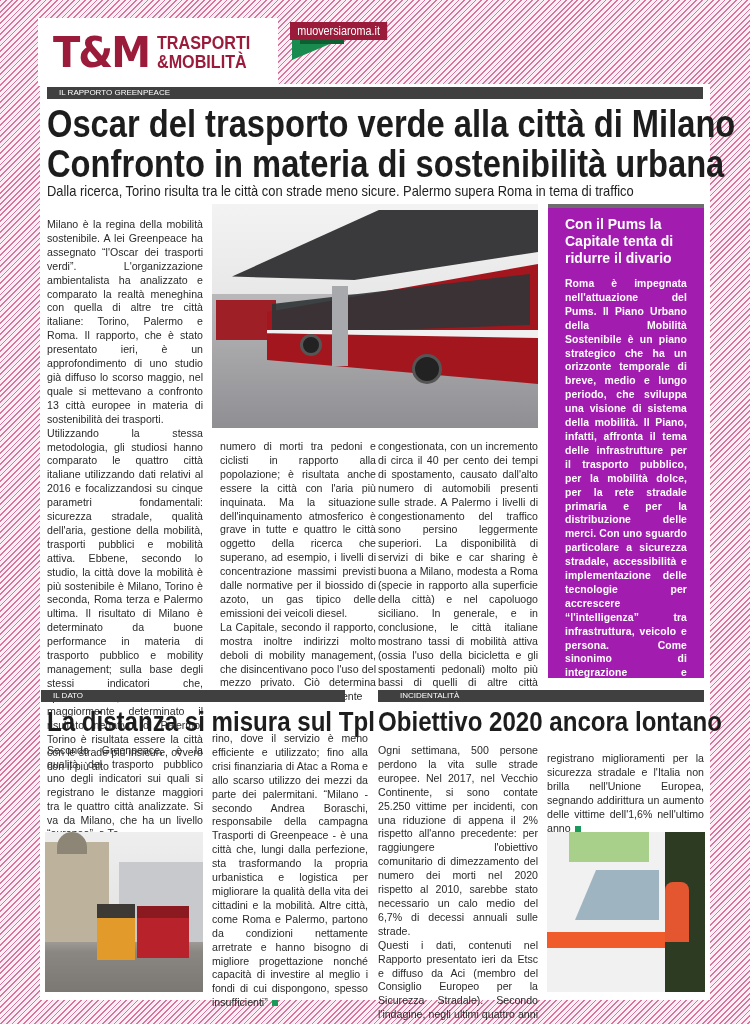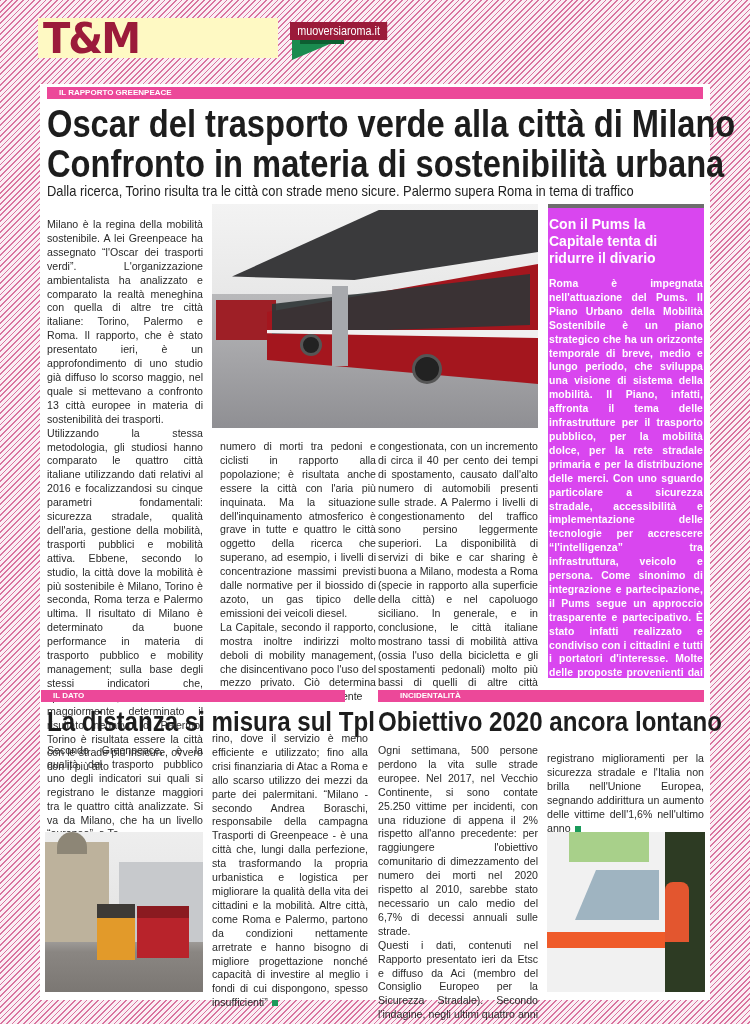--- a/index.html
+++ b/index.html
@@ -2,39 +2,39 @@
 <html><head>
 <meta charset="utf-8">
 <style>
   html, body { margin:0; padding:0; }
   body {
     width:750px; height:1024px; overflow:hidden; position:relative;
     background-color:#f7e6ef;
     background-image: repeating-linear-gradient(135deg, #d9749f 0px, #d9749f 1.2px, #fbeef4 1.2px, #fbeef4 4px);
     font-family:"Liberation Sans", sans-serif;
   }
-  .masthead { position:absolute; left:38px; top:18px; width:240px; height:40px; background:#fef9c3; display:flex; align-items:center; padding-left:5px; box-sizing:border-box; }
+  .masthead { position:absolute; left:38px; top:18px; width:240px; height:68px; background:#ffffff; display:flex; align-items:center; padding-left:15px; box-sizing:border-box; }
   .logo-tm { font-family:"DejaVu Sans", sans-serif; font-weight:bold; font-size:40px; color:#9b1b3a; letter-spacing:-2px; line-height:1; margin-right:8px; transform:scaleY(1.05); }
   .logo-words { display:flex; flex-direction:column; line-height:1; }
   .logo-words span { font-family:"Liberation Sans Narrow","Liberation Sans", sans-serif; font-weight:bold; color:#9b1b3a; font-size:19px; transform:scaleX(0.85); transform-origin:left; letter-spacing:0; }
   .site-tag { position:absolute; left:290px; top:22px; background:#9b1b3a; color:#fff; font-size:12px; padding:2px 8px; transform:scaleX(0.9); transform-origin:left; }
   .ribbon { position:absolute; left:292px; top:38px; width:0; height:0; border-left:52px solid #1a8b4f; border-bottom:22px solid transparent; }
   .ribbon2 { position:absolute; left:300px; top:38px; width:44px; height:6px; background:#0d5e31; }
 
   .page { position:absolute; left:40px; top:84px; width:670px; height:916px; background:#fff; }
 
-  .kicker { position:absolute; height:12px; background:#ec4899; color:#fff; font-size:8px; font-weight:bold; line-height:12px; padding-left:12px; box-sizing:border-box; text-transform:uppercase; }
+  .kicker { position:absolute; height:12px; background:#404040; color:#fff; font-size:8px; font-weight:normal; line-height:12px; padding-left:12px; box-sizing:border-box; text-transform:uppercase; }
   .headline { position:absolute; font-family:"Liberation Sans Narrow","Liberation Sans", sans-serif; font-weight:bold; color:#1d1d1d; white-space:nowrap; transform-origin:left top; }
   .deck { position:absolute; font-family:"Liberation Sans Narrow","Liberation Sans", sans-serif; color:#222; font-size:15px; white-space:nowrap; transform-origin:left top; }
 
   .col { position:absolute; font-size:10.6px; line-height:13.9px; color:#2a2a2a; text-align:justify; hyphens:auto; }
   .col p { margin:0; }
   .endmark { display:inline-block; width:6px; height:6px; background:#1a9a5a; margin-left:4px; vertical-align:middle; }
 
-  .sidebox { position:absolute; left:508px; top:120px; width:156px; height:474px; background:#d946ef; border-top:4px solid #6d6d6d; box-sizing:border-box; padding:8px 1px; color:#fff; }
+  .sidebox { position:absolute; left:508px; top:120px; width:156px; height:474px; background:#a21caf; border-top:4px solid #6d6d6d; box-sizing:border-box; padding:8px 17px; color:#fff; }
   .sidebox h3 { margin:0 0 10px 0; font-family:"Liberation Sans Narrow","Liberation Sans", sans-serif; font-size:14px; line-height:17px; font-weight:bold; color:#fff; }
   .sidebox .body { font-size:10.4px; line-height:13.9px; font-weight:bold; text-align:justify; letter-spacing:0.1px; }
 
   .photo { position:absolute; overflow:hidden; }
   
   .bus-photo { left:172px; top:120px; width:326px; height:224px; background:linear-gradient(#f3f3f3 0%, #e8e8e8 40%, #b9b9bb 40%, #8f8f93 100%); }
   .canopy { position:absolute; left:20px; top:6px; width:306px; height:70px; background:#3a3a3c; clip-path:polygon(0 95%, 48% 0, 100% 0, 100% 60%, 40% 100%); }
   .bus-body { position:absolute; left:55px; top:60px; width:271px; height:120px; background:#a4161e; clip-path:polygon(0 40%, 100% 0, 100% 100%, 0 80%); }
   .bus-windows { position:absolute; left:60px; top:70px; width:258px; height:60px; background:#2f3536; clip-path:polygon(0 50%, 100% 0, 100% 85%, 0 100%); opacity:0.9; }
   .bus-stripe { position:absolute; left:55px; top:126px; width:271px; height:8px; background:#f0f0f0; clip-path:polygon(0 40%, 100% 100%, 100% 0, 0 0); }
@@ -54,20 +54,24 @@
   .amb-green { position:absolute; left:22px; top:0; width:80px; height:30px; background:#a8d08a; }
   .amb-win { position:absolute; left:28px; top:38px; width:84px; height:50px; background:#9fb4c1; clip-path:polygon(25% 0, 100% 0, 100% 100%, 0 100%); }
   .amb-stripe { position:absolute; left:0; top:100px; width:118px; height:16px; background:#ef5b2a; }
   .amb-person { position:absolute; left:118px; top:50px; width:24px; height:60px; background:#e3562f; border-radius:8px 8px 0 0; }
 </style>
 </head>
 <body>
 
 <div class="masthead">
   <span class="logo-tm">T&amp;M</span>
+  <div class="logo-words">
+    <span>TRASPORTI</span>
+    <span>&amp;MOBILITÀ</span>
+  </div>
 </div>
 <div class="ribbon"></div>
 <div class="ribbon2"></div>
 <div class="site-tag">muoversiaroma.it</div>
 
 <div class="page">
 
   <div class="kicker" style="left:7px; top:3px; width:656px;">IL RAPPORTO GREENPEACE</div>
   <div class="headline" style="left:7px; top:20px; font-size:38px; line-height:40px; transform:scaleX(0.86);">
     <div>Oscar del trasporto verde alla città di Milano</div>

